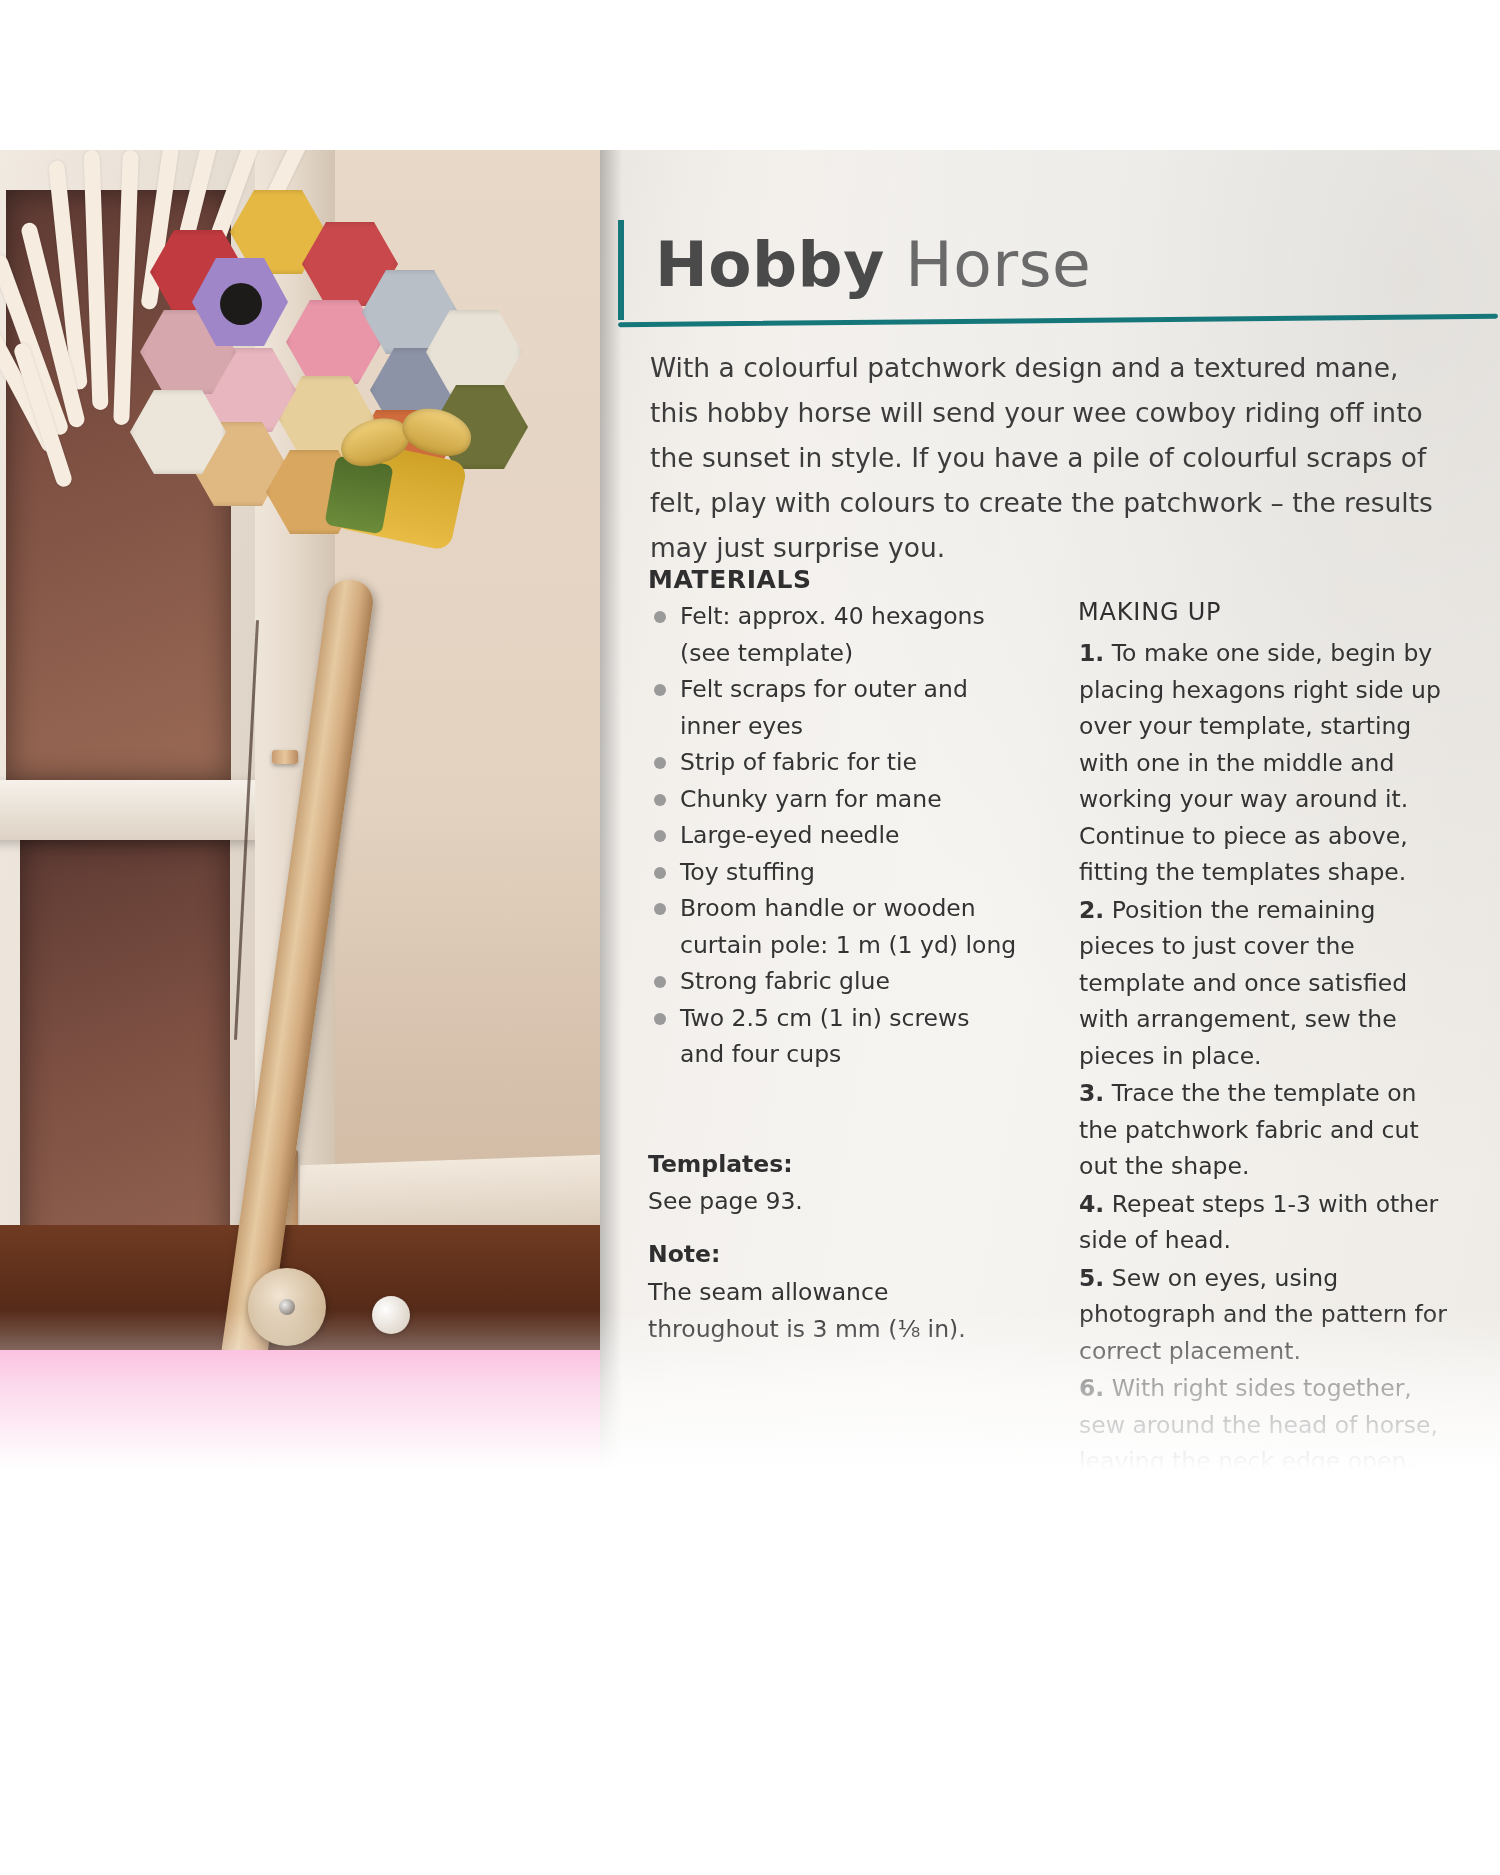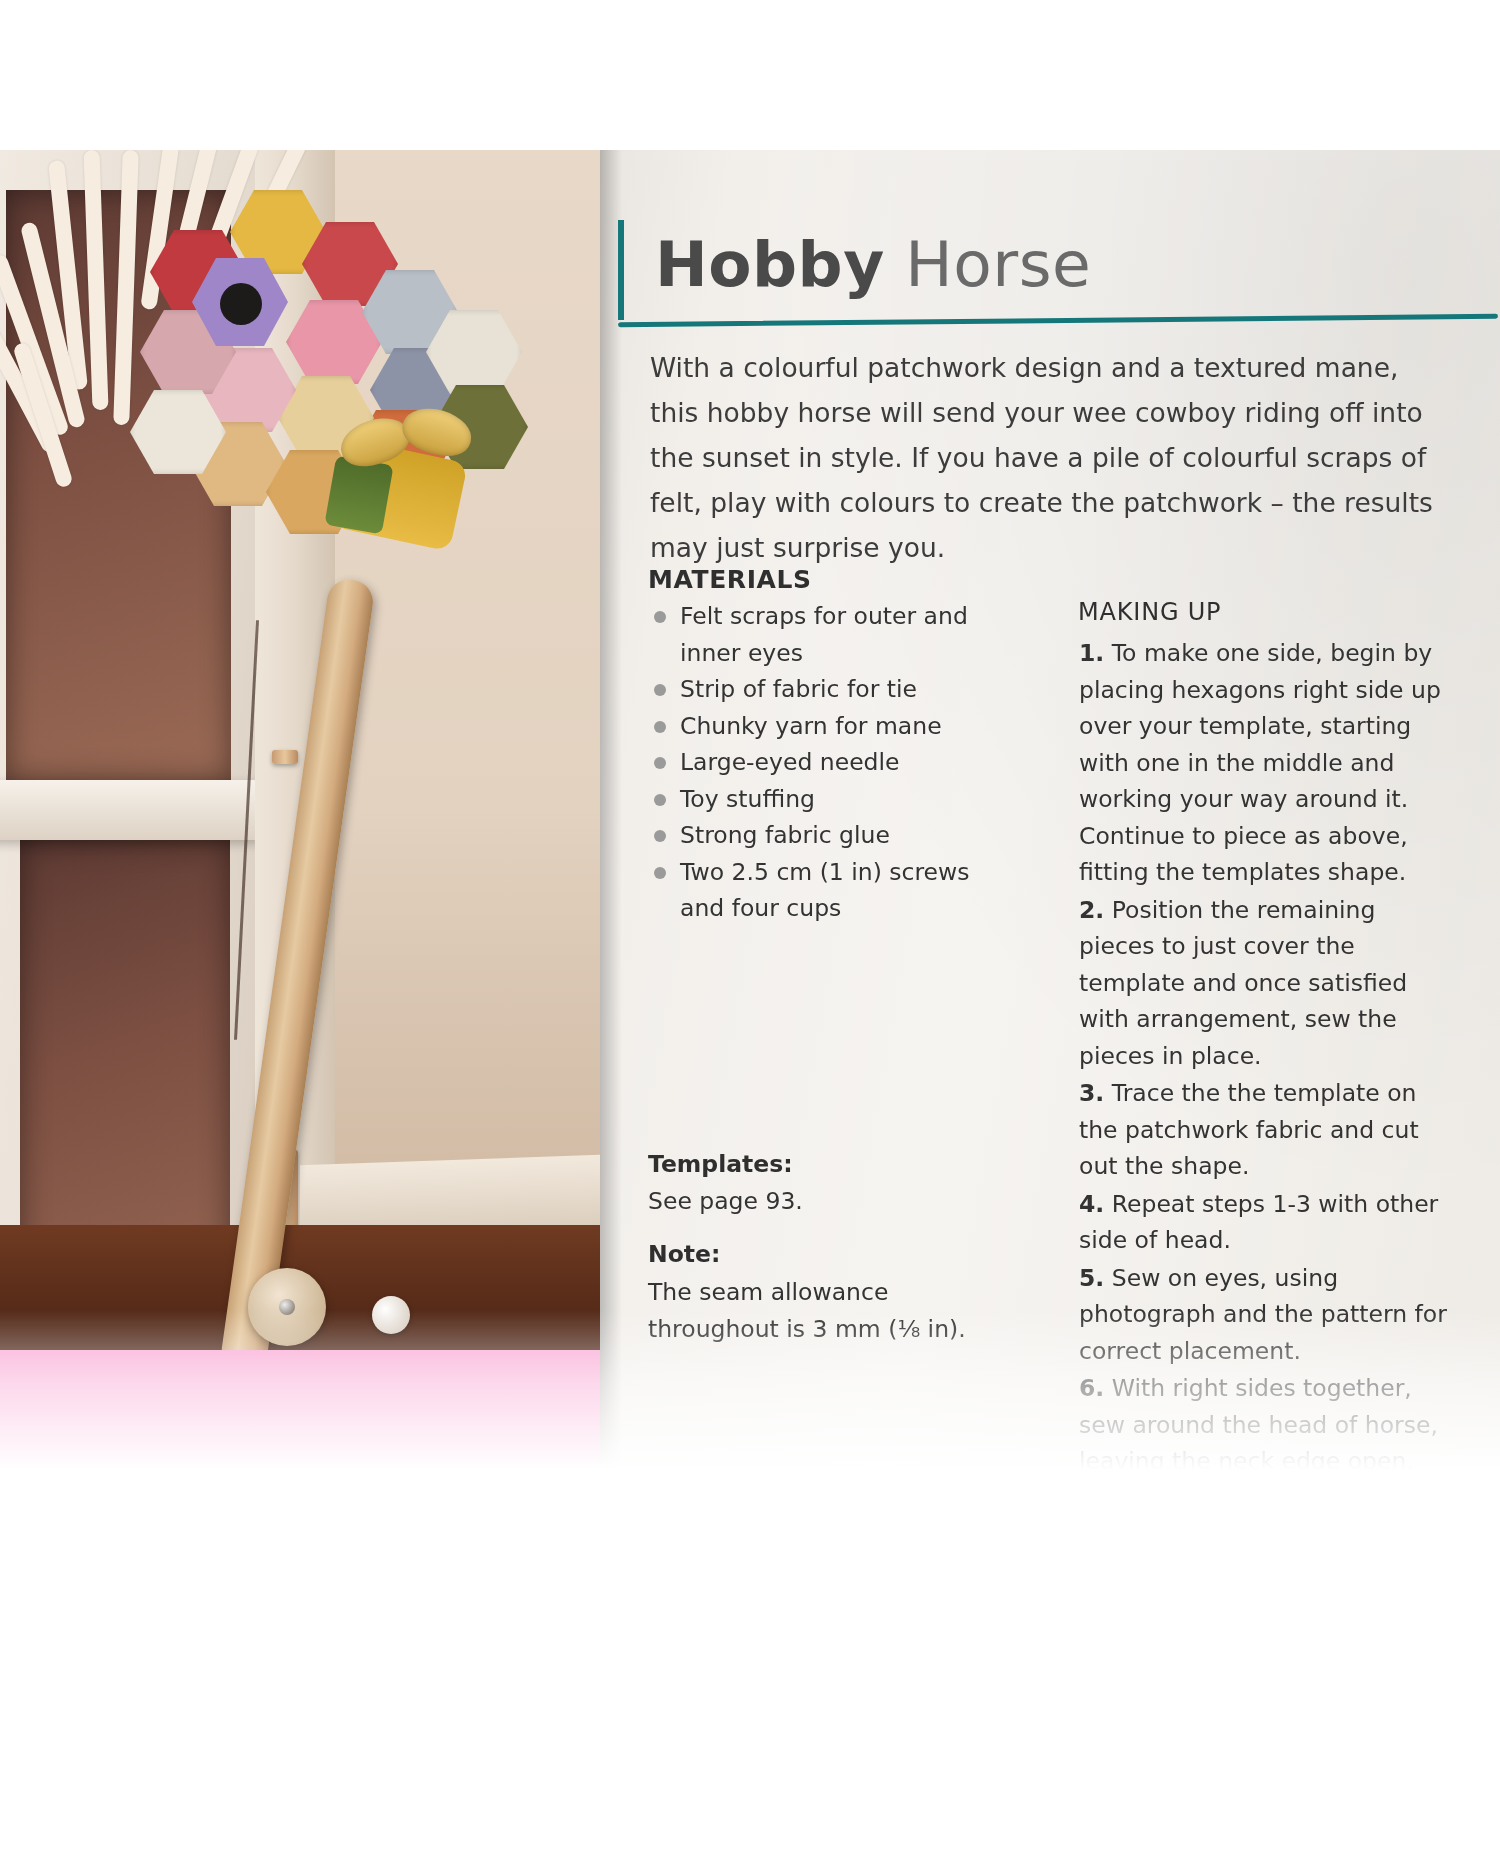--- a/index.html
+++ b/index.html
@@ -457,25 +457,27 @@
 
       <div class="title">
         <span class="bold">Hobby</span><span class="light"> Horse</span>
       </div>
 
       <div class="intro">With a colourful patchwork design and a textured mane, this hobby horse will send your wee cowboy riding off into the sunset in style. If you have a pile of colourful scraps of felt, play with colours to create the patchwork – the results may just surprise you.</div>
 
       <div class="materials-head">MATERIALS</div>
 
       <ul class="mat-list">
+        <li>Felt: approx. 40 hexagons (see template)</li>
         <li>Felt scraps for outer and inner eyes</li>
         <li>Strip of fabric for tie</li>
         <li>Chunky yarn for mane</li>
         <li>Large-eyed needle</li>
         <li>Toy stuffing</li>
+        <li>Broom handle or wooden curtain pole: 1 m (1 yd) long</li>
         <li>Strong fabric glue</li>
         <li>Two 2.5 cm (1 in) screws and four cups</li>
       </ul>
 
       <div class="templates-head">Templates:</div>
       <div class="templates-body">See page 93.</div>
 
       <div class="note-head">Note:</div>
       <div class="note-body">The seam allowance throughout is 3 mm (⅛ in).</div>
 

